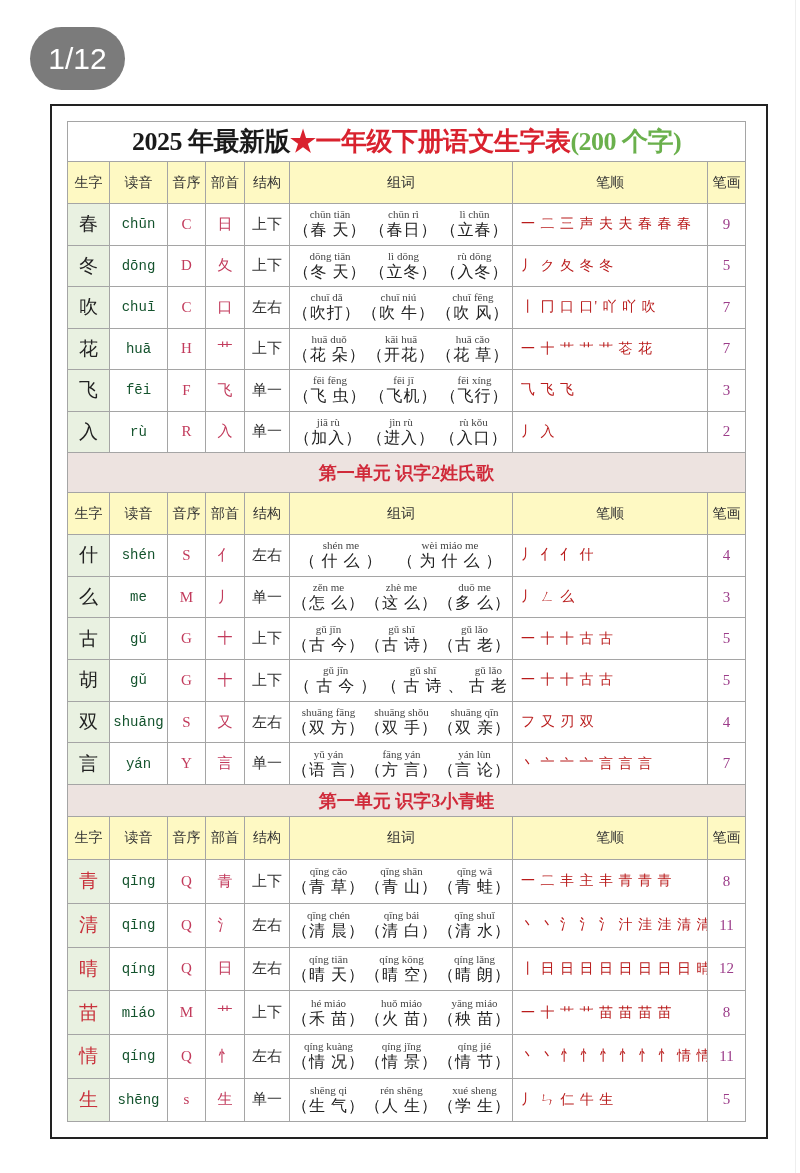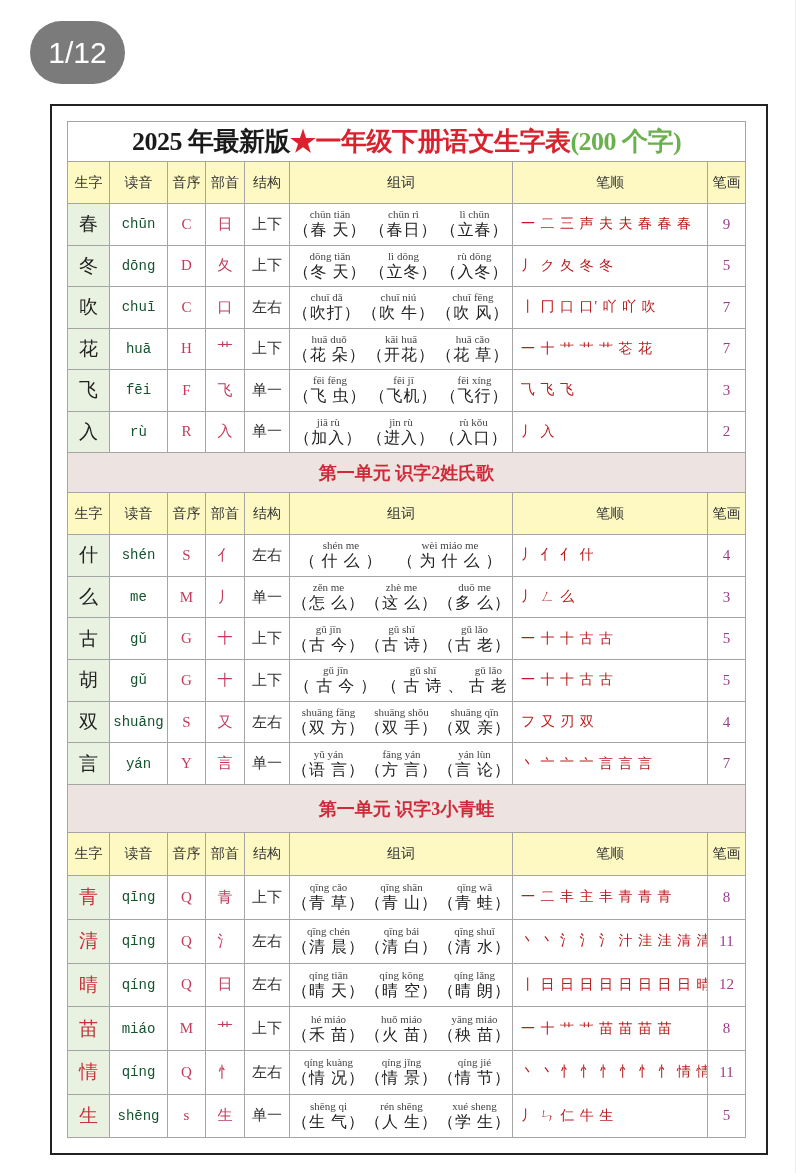--- a/index.html
+++ b/index.html
@@ -4,21 +4,21 @@
 <style>
   html, body { margin:0; padding:0; }
   body {
     width:800px; height:1173px; position:relative; overflow:hidden;
     background:#ffffff;
     font-family:"Liberation Serif", "DejaVu Serif", serif;
     color:#333;
   }
   .right-edge { position:absolute; left:795px; top:0; width:1px; height:1173px; background:#eeeeee; }
   .badge {
-    position:absolute; left:30px; top:21px; width:95px; height:63px;
+    position:absolute; left:30px; top:27px; width:95px; height:63px;
     border-radius:32px; background:#7b7b7b; color:#fff;
     font-family:"Liberation Sans", "DejaVu Sans", sans-serif;
     font-size:30px; line-height:63px; text-align:center; letter-spacing:0px;
   }
   .frame {
     position:absolute; left:50px; top:104px; width:684px;
     border:2px solid #222; padding:15px; background:#fff;
   }
   table.sheet {
     width:678px; border-collapse:collapse; table-layout:fixed;
@@ -40,21 +40,21 @@
   .c-str { font-size:15px; color:#333; }
   .words { display:flex; justify-content:space-around; align-items:flex-end; padding:0 2px; }
   .word { display:inline-flex; flex-direction:column; align-items:center; }
   .wpy { font-family:Liberation Serif, serif; font-size:11px; line-height:12px; color:#444; }
   .whz { font-size:16px; line-height:20px; color:#222; letter-spacing:1px; }
   .c-order { text-align:left !important; padding-left:8px !important; font-size:14px; color:#b91c1c; letter-spacing:1px; }
   .c-count { color:#9c3d8a; font-size:15px; }
   .row-s0 { height:41.5px; }
   .row-s1 { height:41.7px; }
   .row-s2 { height:43.7px; }
-  .sec-s0 { height:42px; } .sec-s1 { height:40px; } .sec-s2 { height:48px; }
+  .sec-s0 { height:42px; } .sec-s1 { height:40px; } .sec-s2 { height:32px; }
   .hdr-s0 { height:42px; } .hdr-s1 { height:42px; } .hdr-s2 { height:43px; }
 </style>
 </head>
 <body>
 
 <div class="right-edge"></div>
 
 <div class="badge">1/12</div>
 
 <div class="frame">

